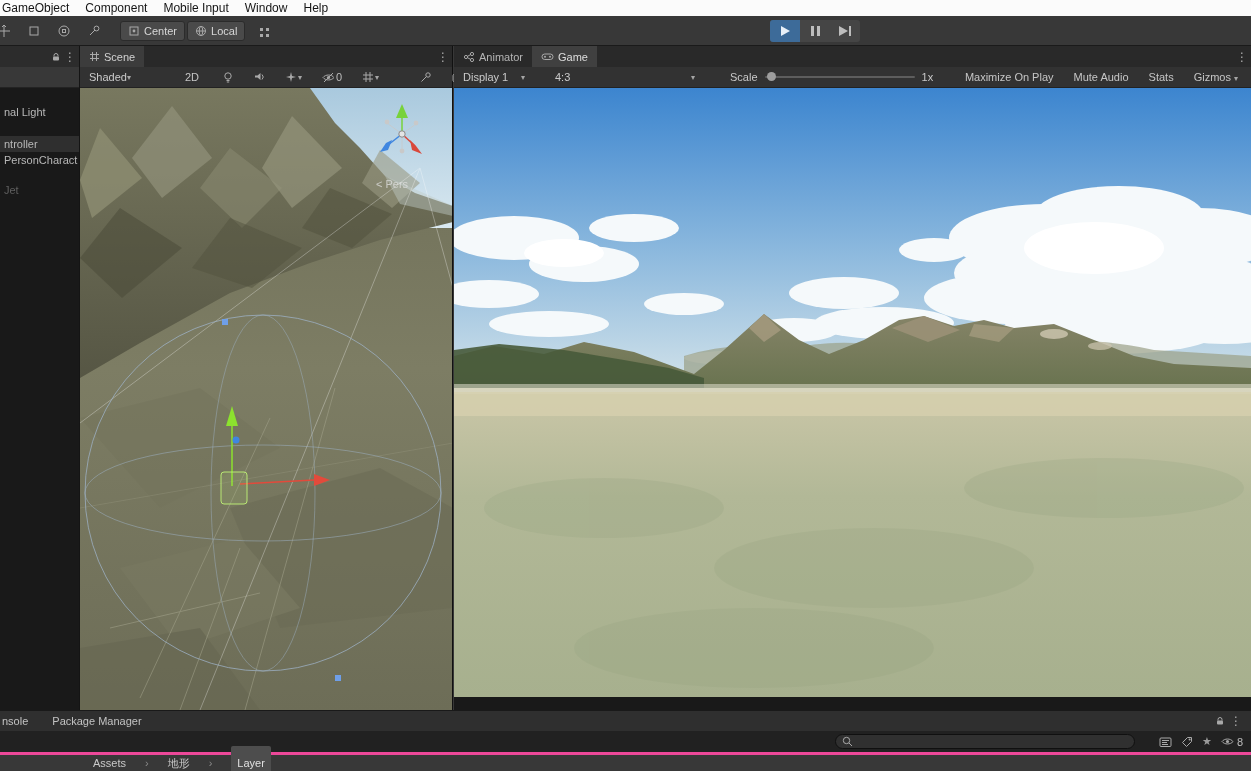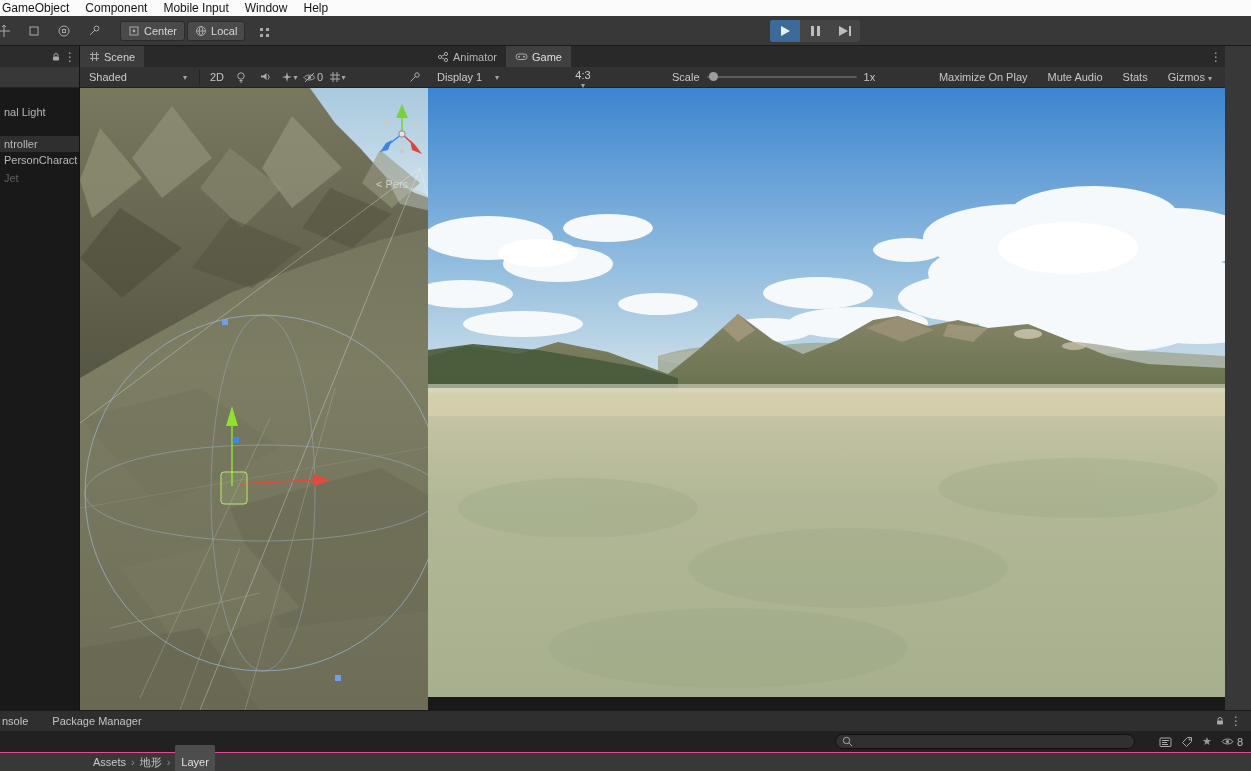--- a/index.html
+++ b/index.html
@@ -44,31 +44,31 @@
   .hierarchy { position:absolute; left:0; top:46px; width:80px; height:664px; background:#191919; border-right:1px solid #141414; }
   .hier-header { height:21px; background:#2c2c2c; display:flex; align-items:center; justify-content:flex-end; gap:2px; padding-right:2px; }
   .hier-toolbar { height:21px; background:#383838; border-bottom:1px solid #232323; }
   .hier-item { position:absolute; left:0; width:100%; height:16px; line-height:16px; padding-left:4px;
                color:#b8b8b8; white-space:nowrap; overflow:hidden; }
   .hier-item.selected { background:#2f2f2f; }
   .hier-item.dim { color:#5f5f5f; }
 
   
   .scene-panel { position:absolute; left:80px; top:46px; width:373px; height:664px; background:#7f1d1d; border-right:1px solid #111; }
-  .game-panel  { position:absolute; left:428px; top:46px; width:797px; height:664px; background:#191919; }
+  .game-panel  { position:absolute; left:454px; top:46px; width:797px; height:664px; background:#191919; }
   .tab-bar { height:21px; background:#292929; display:flex; align-items:center; }
   .tab { height:21px; display:flex; align-items:center; gap:4px; padding:0 9px; color:#b5b5b5; }
   .tab.active-scene { background:#3c3c3c; color:#d2d2d2; }
   .tab.active-game { background:#404040; color:#dedede; }
   .tab-bar .kebab { margin-left:auto; margin-right:2px; }
-  .panel-toolbar { height:21px; background:#323232; border-bottom:1px solid #222; display:flex; align-items:center; padding:0 4px; gap:4px; }
+  .panel-toolbar { height:21px; background:#323232; border-bottom:1px solid #222; display:flex; align-items:center; padding:0 4px; gap:20px; }
   .dd { display:flex; align-items:center; justify-content:space-between; padding:0 5px; height:17px; color:#cbcbcb; }
   .dd.shaded { width:108px; }
   .dd.display { width:72px; }
-  .dd.aspect { width:150px;flex-direction:column; }
+  .dd.aspect { width:150px; }
   .tb-icon { width:20px; height:18px; display:flex; align-items:center; justify-content:center; gap:1px; }
   .label-btn { color:#c6c6c6; padding:0 3px; }
 
   .viewport { position:absolute; left:0; top:42px; right:0; bottom:0; overflow:hidden; }
   .viewport svg.render { display:block; }
   .pers-label { position:absolute; left:296px; top:90px; color:#e2e2e2; opacity:.75; font-size:11px; }
 
   .game-render-wrap { position:absolute; left:0; top:42px; width:797px; height:622px; background:#191919; }
 
   
@@ -87,21 +87,21 @@
   .project-toolbar { position:absolute; left:0; top:731px; width:100%; height:21px; background:#212121; }
   .search-field { position:absolute; left:835px; top:3px; width:300px; height:15px; background:#303030;
                   border:1px solid #101010; border-radius:8px; display:flex; align-items:center; padding:0 6px; gap:4px; }
   .search-field input { flex:1; background:transparent; border:none; outline:none; color:#cfcfcf; font-size:11px;
                         font-family:"Liberation Sans","DejaVu Sans",sans-serif; }
   .pt-right { position:absolute; right:8px; top:0; height:21px; display:flex; align-items:center; gap:9px; }
   .star { color:#9a9a9a; font-size:11px; }
   .count-badge { color:#bdbdbd; font-size:11px; margin-left:1px; }
 
   .breadcrumb-bar { position:absolute; left:0; top:752px; width:100%; height:19px; background:#383838;
-                    border-top:1px solid #ec4899; display:flex; align-items:center; padding-left:93px; gap:5px; }
+                    border-top:3px solid #ec4899; display:flex; align-items:center; padding-left:93px; gap:19px; }
   .crumb { color:#c9c9c9; }
   .crumb-sep { color:#8a8a8a; font-size:11px; }
   .crumb-chip { background:#4d4d4d; border-radius:2px; padding:11px 6px; color:#e0e0e0; }
 </style>
 </head>
 <body>
 
 <div class="root">
 
   <div class="menu-bar">
@@ -189,21 +189,21 @@
       <svg class="ic" width="10" height="10">
           <path d="M3 4.5 V3.5 a2 2 0 0 1 4 0 V4.5"></path>
           <rect class="fil" x="2" y="4.5" width="6" height="4" rx="1"></rect>
         </svg>
       <span class="kebab">⋮</span>
     </div>
     <div class="hier-toolbar"></div>
     <div class="hier-item" style="top:58px">nal Light</div>
     <div class="hier-item selected" style="top:90px">ntroller</div>
     <div class="hier-item" style="top:106px">PersonCharact</div>
-    <div class="hier-item dim" style="top:124px">Jet</div>
+    <div class="hier-item dim" style="top:136px">Jet</div>
   </div>
 
   <div class="scene-panel">
     <div class="tab-bar">
       <div class="tab active-scene">
         <svg class="ic" width="11" height="11">
             <path d="M3.5 1 V10 M7.5 1 V10 M1 3.5 H10 M1 7.5 H10"></path>
           </svg>
         <span>Scene</span>
       </div>

